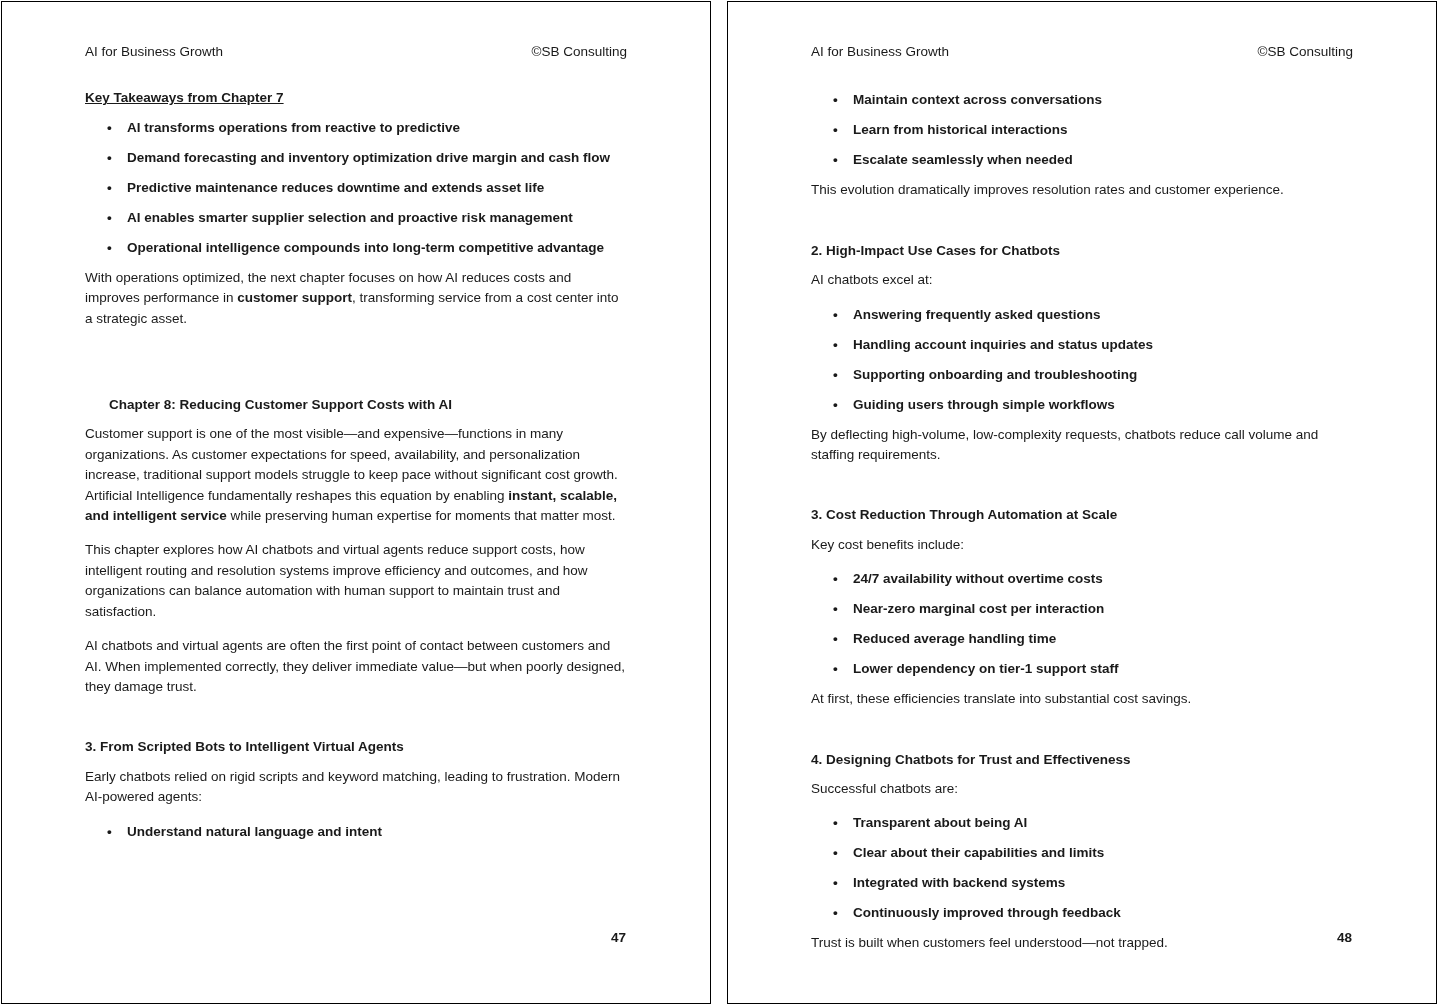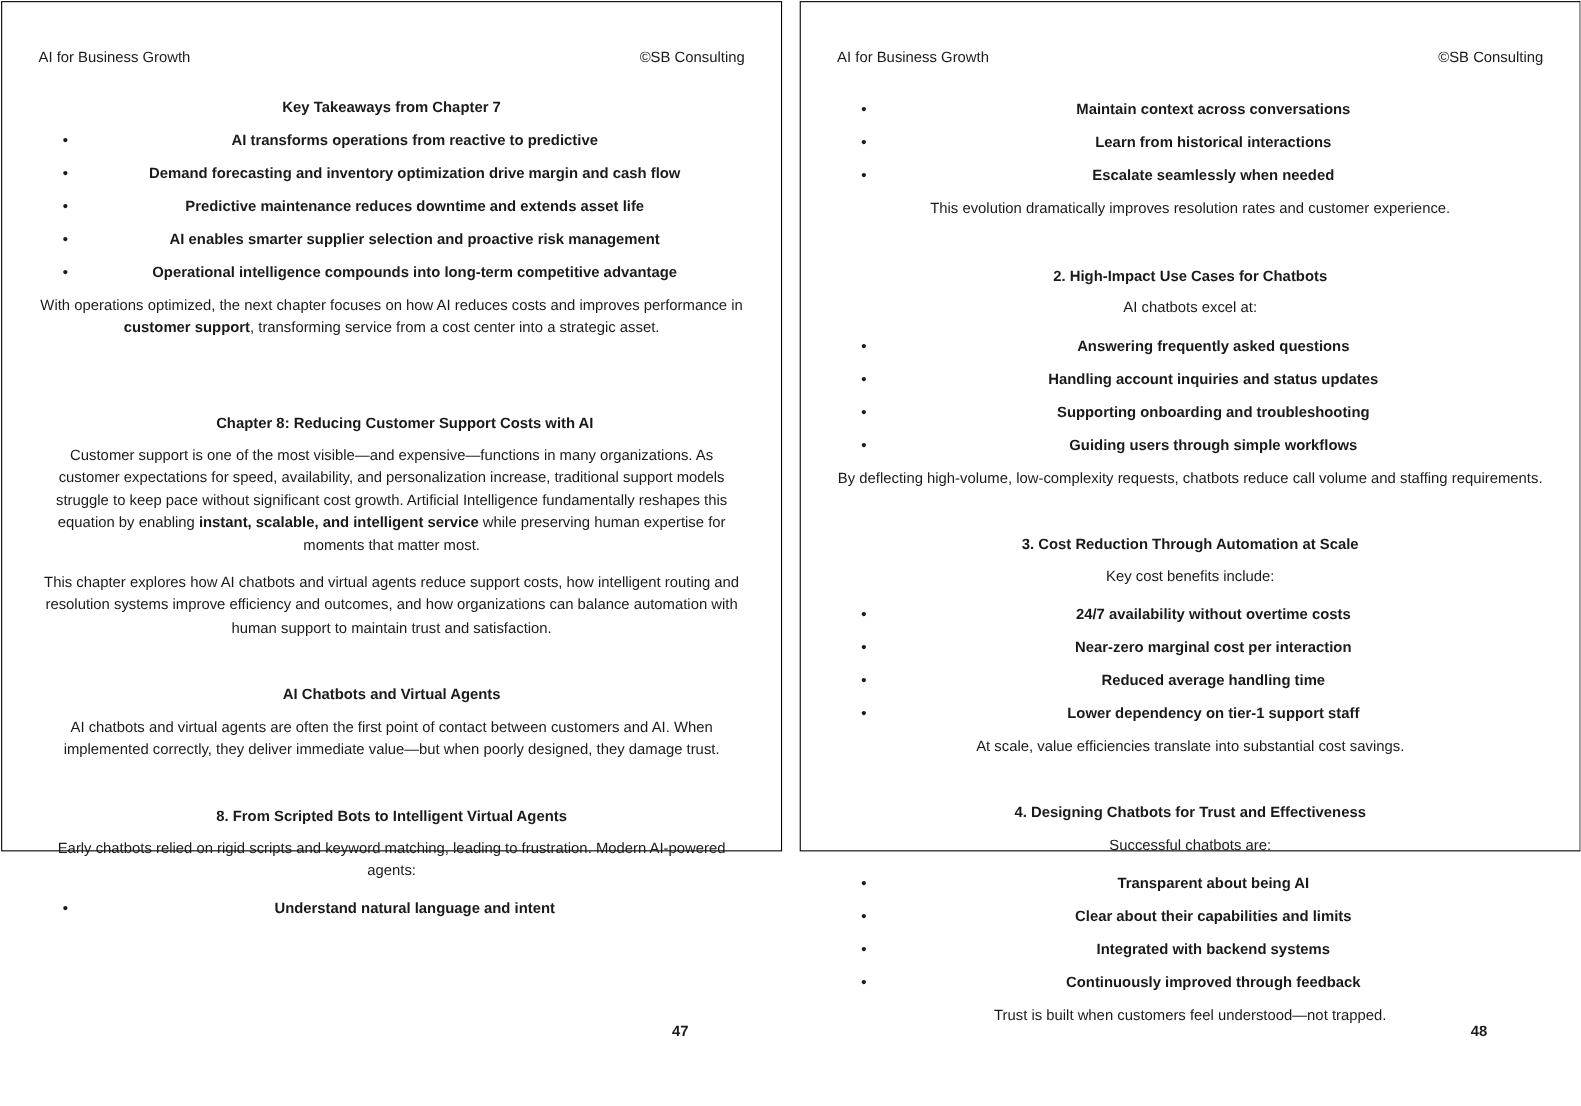--- a/index.html
+++ b/index.html
@@ -13,45 +13,44 @@
     position: relative;
     width: 1437px;
     height: 1005px;
     background: #ffffff;
     overflow: hidden;
   }
   .page {
     position: absolute;
     top: 1px;
     width: 710px;
-    height: 773px;
+    height: 1003px;
     background: #ffffff;
     border: 1px solid #000000;
-    padding: 0 33px;
+    padding: 0 83px;
     font-size: 13.5px;
     line-height: 20.4px;
-    text-align: center;
   }
   .page-left  { left: 1px; }
   .page-right { left: 727px; }
 
   .page-header {
     display: flex;
     justify-content: space-between;
     margin-top: 40px;
     margin-bottom: 26px;
   }
 
   .content h2 {
     font-size: 13.5px;
     line-height: 20.4px;
     font-weight: 700;
     margin: 40px 0 9px 0;
   }
-  .content h2.first   { margin-top: 22px; }
+  .content h2.first   { margin-top: 22px; text-decoration: underline; }
   .content h2.chapter { margin-top: 66px; margin-left: 24px; }
 
   .content p { margin: 0 0 14px 0; }
   .b { font-weight: 700; }
 
   .content ul {
     list-style: none;
     margin: 0 0 8px 0;
     padding-left: 42px;
   }
@@ -93,23 +92,22 @@
           <li>AI transforms operations from reactive to predictive</li>
           <li>Demand forecasting and inventory optimization drive margin and cash flow</li>
           <li>Predictive maintenance reduces downtime and extends asset life</li>
           <li>AI enables smarter supplier selection and proactive risk management</li>
           <li>Operational intelligence compounds into long-term competitive advantage</li>
         </ul>
         <p><span>With operations optimized, the next chapter focuses on how AI reduces costs and improves performance in </span><span class="b">customer support</span><span>, transforming service from a cost center into a strategic asset.</span></p>
         <h2 class="chapter">Chapter 8: Reducing Customer Support Costs with AI</h2>
         <p><span>Customer support is one of the most visible—and expensive—functions in many organizations. As customer expectations for speed, availability, and personalization increase, traditional support models struggle to keep pace without significant cost growth. Artificial Intelligence fundamentally reshapes this equation by enabling </span><span class="b">instant, scalable, and intelligent service</span><span> while preserving human expertise for moments that matter most.</span></p>
         <p><span>This chapter explores how AI chatbots and virtual agents reduce support costs, how intelligent routing and resolution systems improve efficiency and outcomes, and how organizations can balance automation with human support to maintain trust and satisfaction.</span></p>
-        <h2>AI Chatbots and Virtual Agents</h2>
         <p><span>AI chatbots and virtual agents are often the first point of contact between customers and AI. When implemented correctly, they deliver immediate value—but when poorly designed, they damage trust.</span></p>
-        <h2>8. From Scripted Bots to Intelligent Virtual Agents</h2>
+        <h2>3. From Scripted Bots to Intelligent Virtual Agents</h2>
         <p><span>Early chatbots relied on rigid scripts and keyword matching, leading to frustration. Modern AI-powered agents:</span></p>
         <ul>
           <li>Understand natural language and intent</li>
         </ul>
       </div>
     <div class="page-number">47</div>
   </div>
 
   <div class="page page-right">
     <div class="page-header">
@@ -133,21 +131,21 @@
         </ul>
         <p><span>By deflecting high-volume, low-complexity requests, chatbots reduce call volume and staffing requirements.</span></p>
         <h2>3. Cost Reduction Through Automation at Scale</h2>
         <p><span>Key cost benefits include:</span></p>
         <ul>
           <li>24/7 availability without overtime costs</li>
           <li>Near-zero marginal cost per interaction</li>
           <li>Reduced average handling time</li>
           <li>Lower dependency on tier-1 support staff</li>
         </ul>
-        <p><span>At scale, value efficiencies translate into substantial cost savings.</span></p>
+        <p><span>At first, these efficiencies translate into substantial cost savings.</span></p>
         <h2>4. Designing Chatbots for Trust and Effectiveness</h2>
         <p><span>Successful chatbots are:</span></p>
         <ul>
           <li>Transparent about being AI</li>
           <li>Clear about their capabilities and limits</li>
           <li>Integrated with backend systems</li>
           <li>Continuously improved through feedback</li>
         </ul>
         <p><span>Trust is built when customers feel understood—not trapped.</span></p>
       </div>

